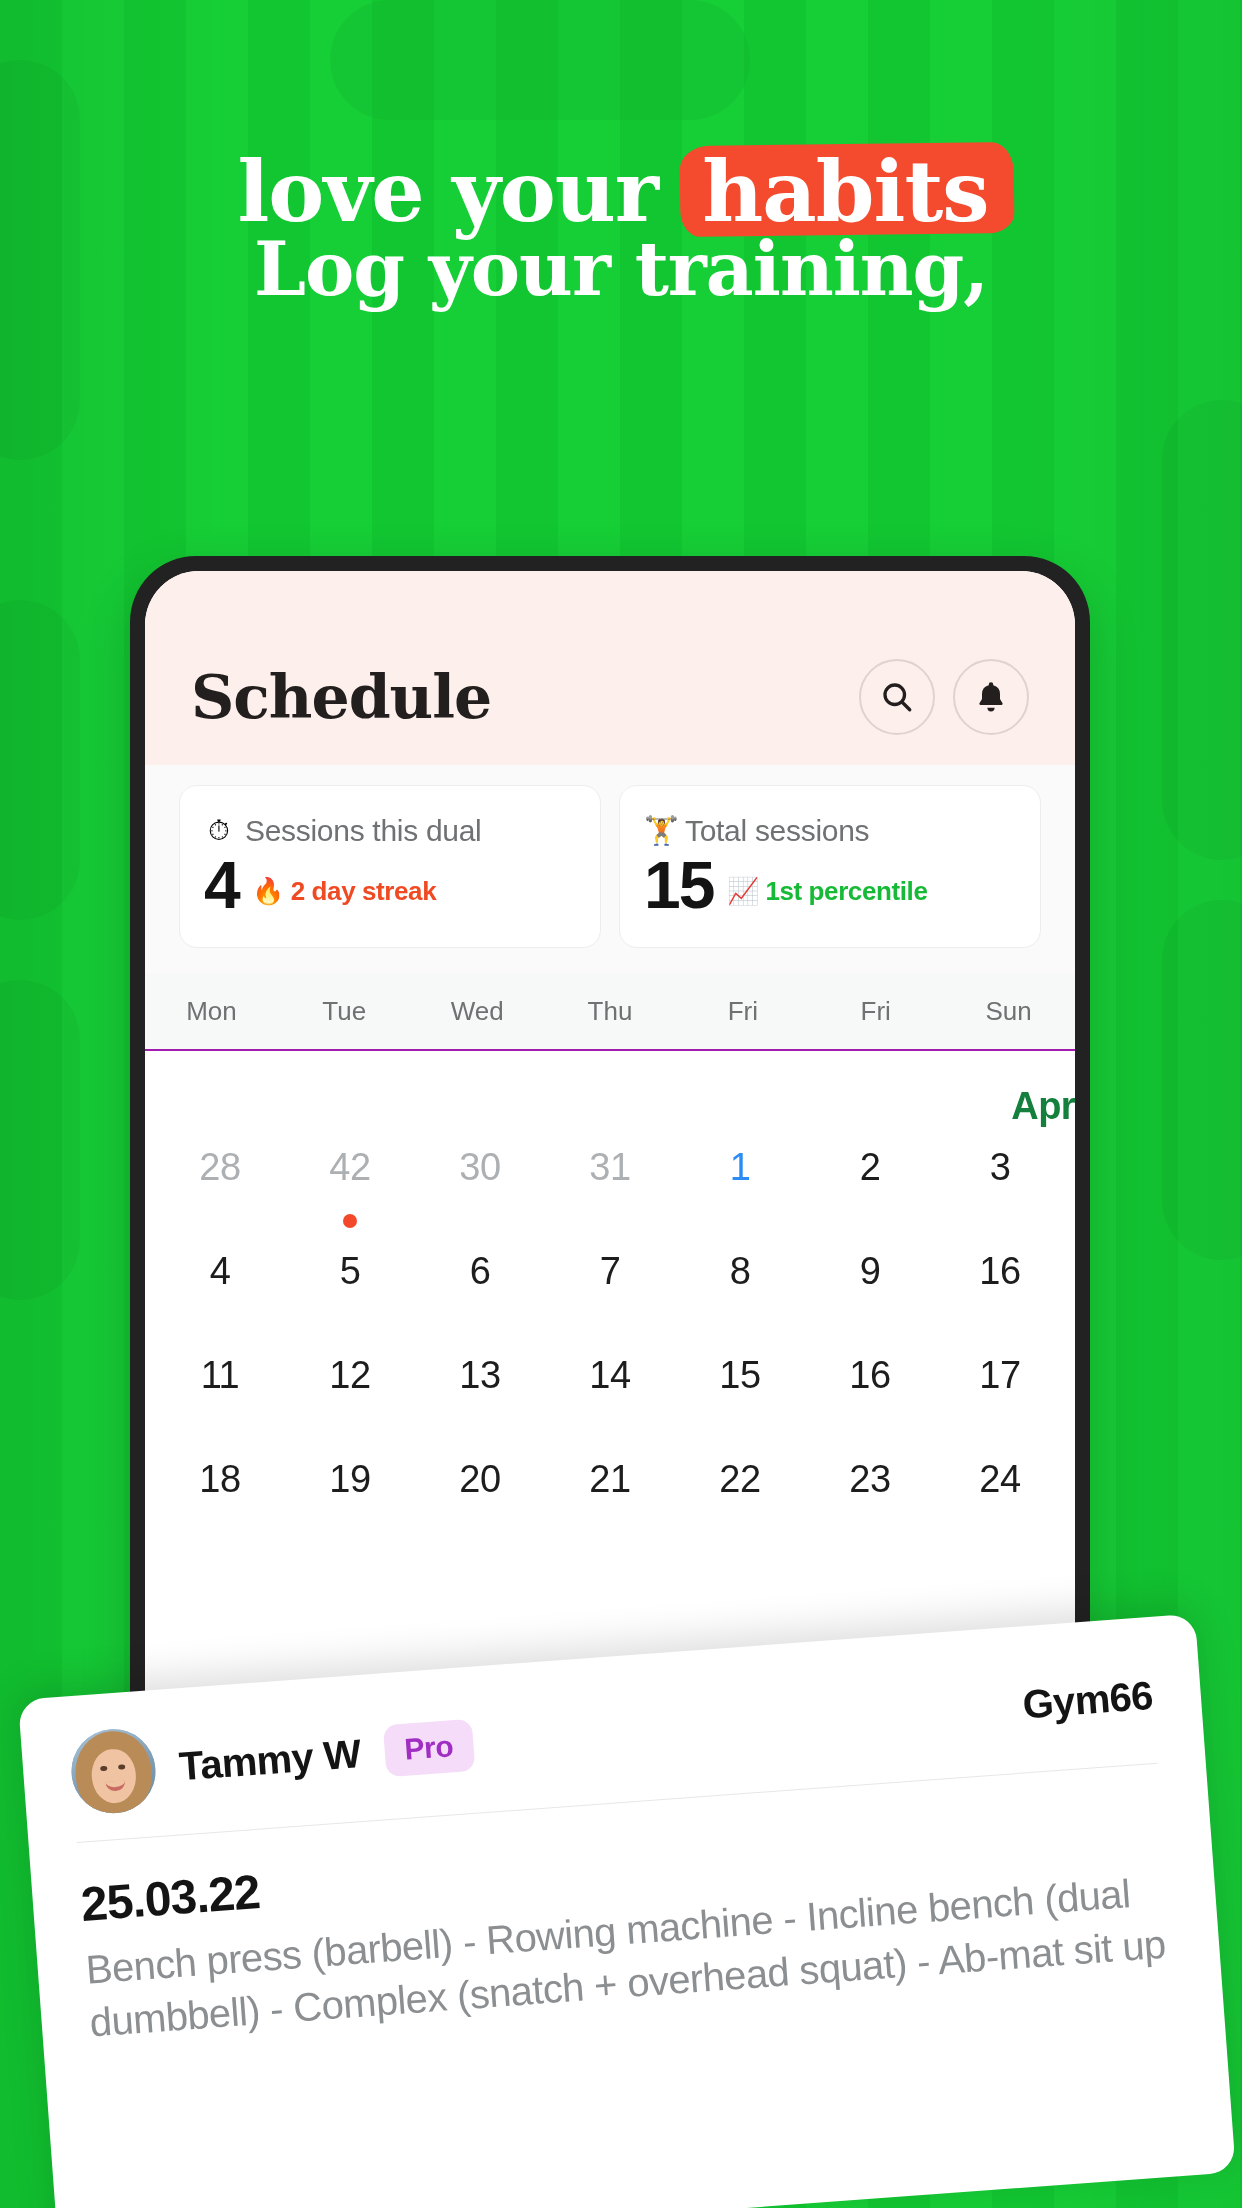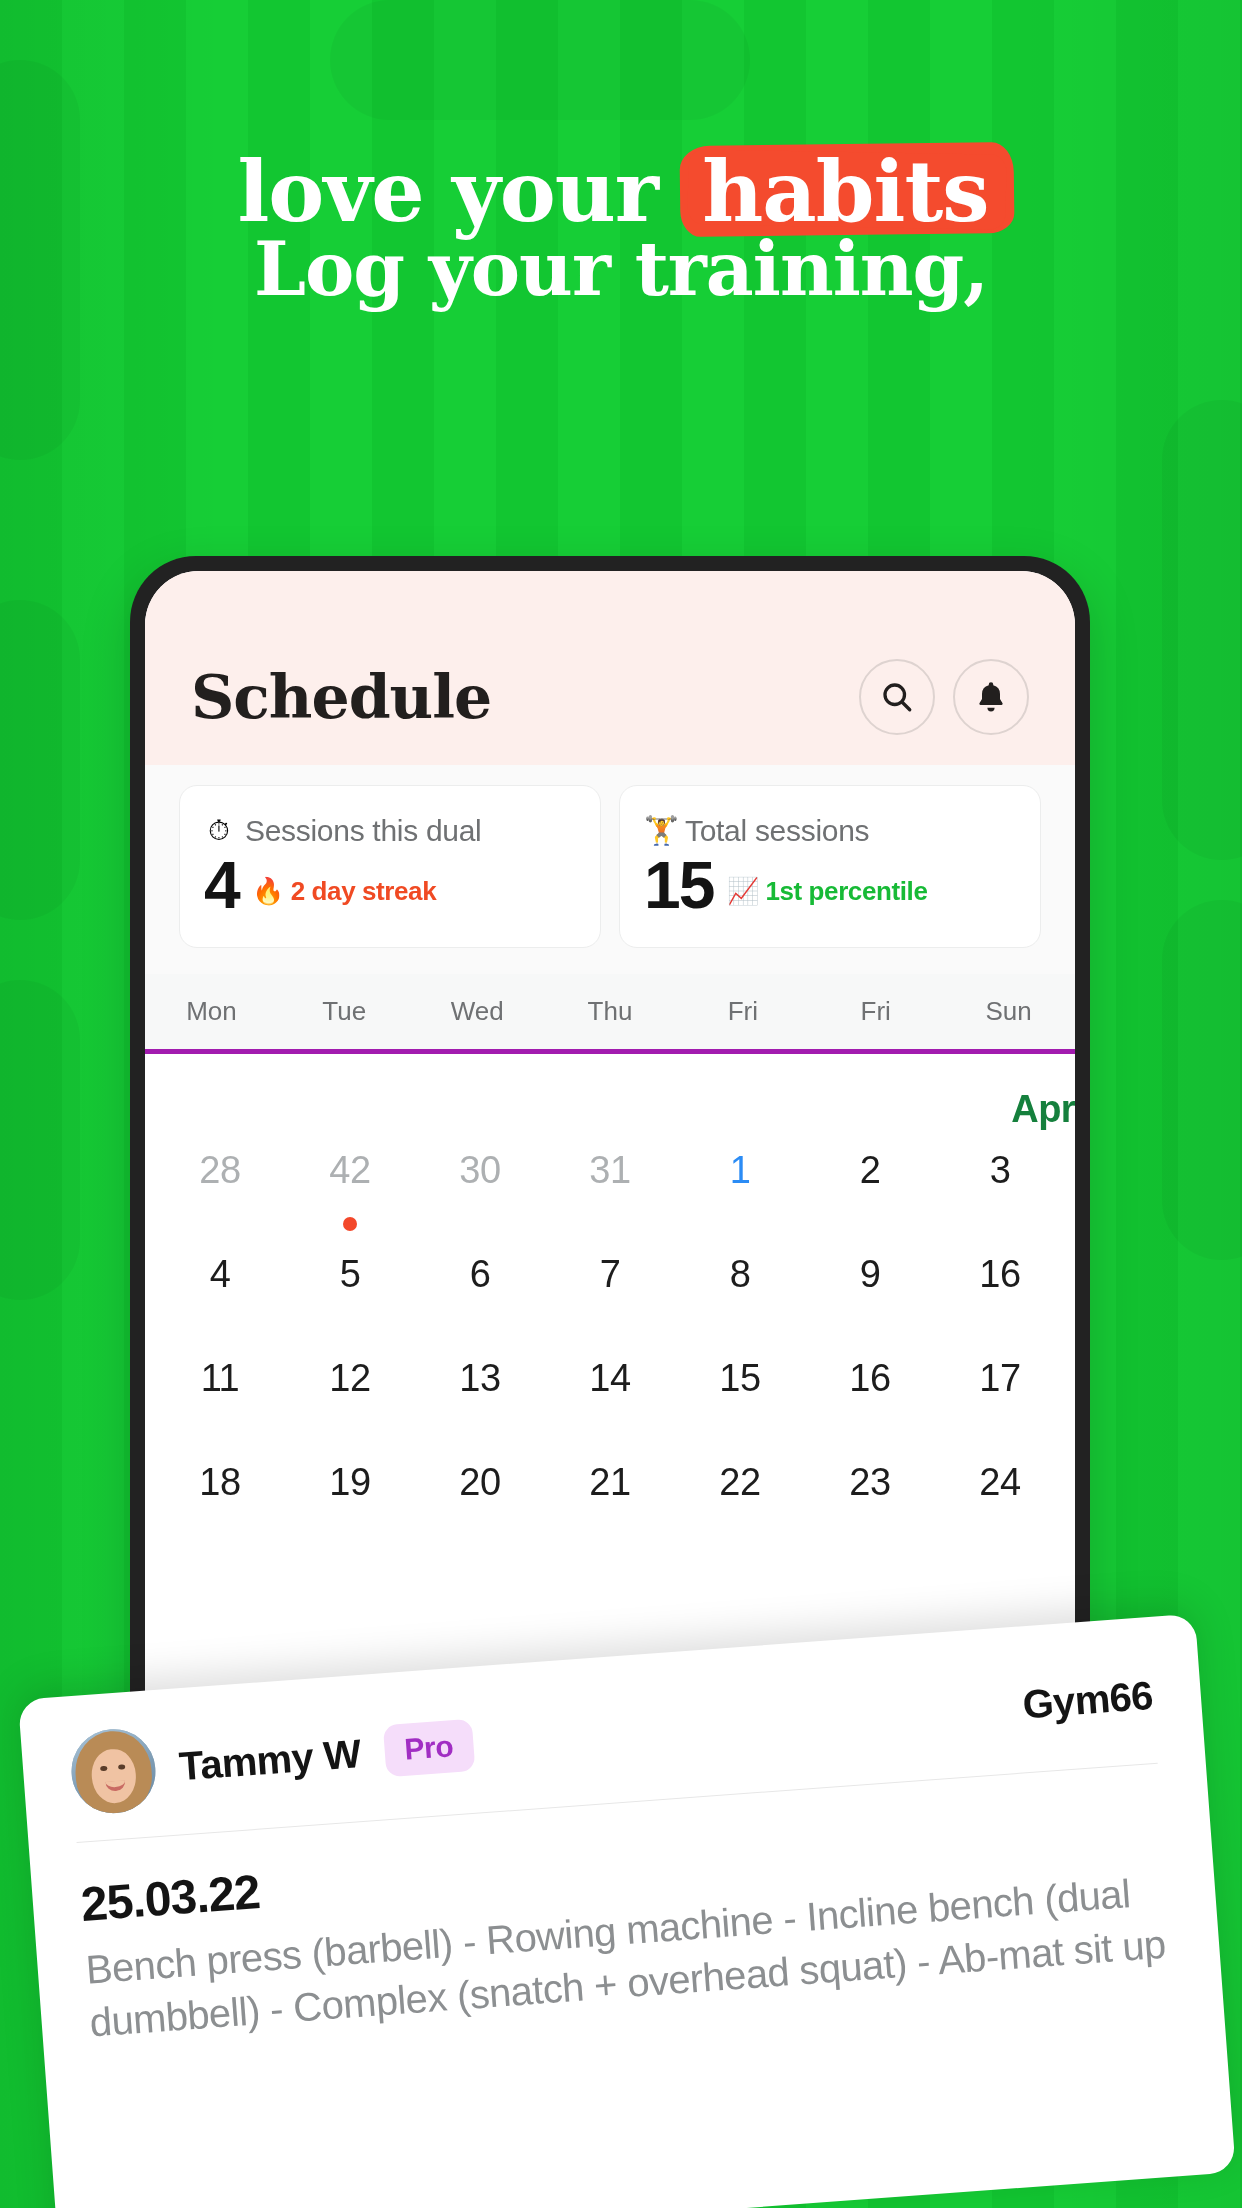--- a/index.html
+++ b/index.html
@@ -137,21 +137,21 @@
   .stat-bottom{ display:flex; align-items:flex-end; gap:14px; }
   .stat-value{ font-size:66px; font-weight:bold; color:#141414; line-height:.95; letter-spacing:-2px; }
   .stat-sub{ font-size:26px; font-weight:bold; letter-spacing:-.4px; display:flex; align-items:center; gap:6px; padding-bottom:10px; }
   .sub-red{ color:#f04a23; }
   .sub-green{ color:#17ba36; }
   .sub-ico{ font-size:26px; }
 
   
   .weekdays{
     background:#f7f8f8;
-    border-bottom:5px solid #a21caf;
+    border-bottom:2px solid #a21caf;
     display:grid; grid-template-columns:repeat(7,1fr);
     padding:22px 0 22px 0;
   }
   .weekday{ text-align:center; font-size:26px; color:#6f7173; }
 
   
   .month{
     text-align:right;
     font-size:38px; font-weight:bold; color:#15803d;
     padding:34px 0 20px 0;

